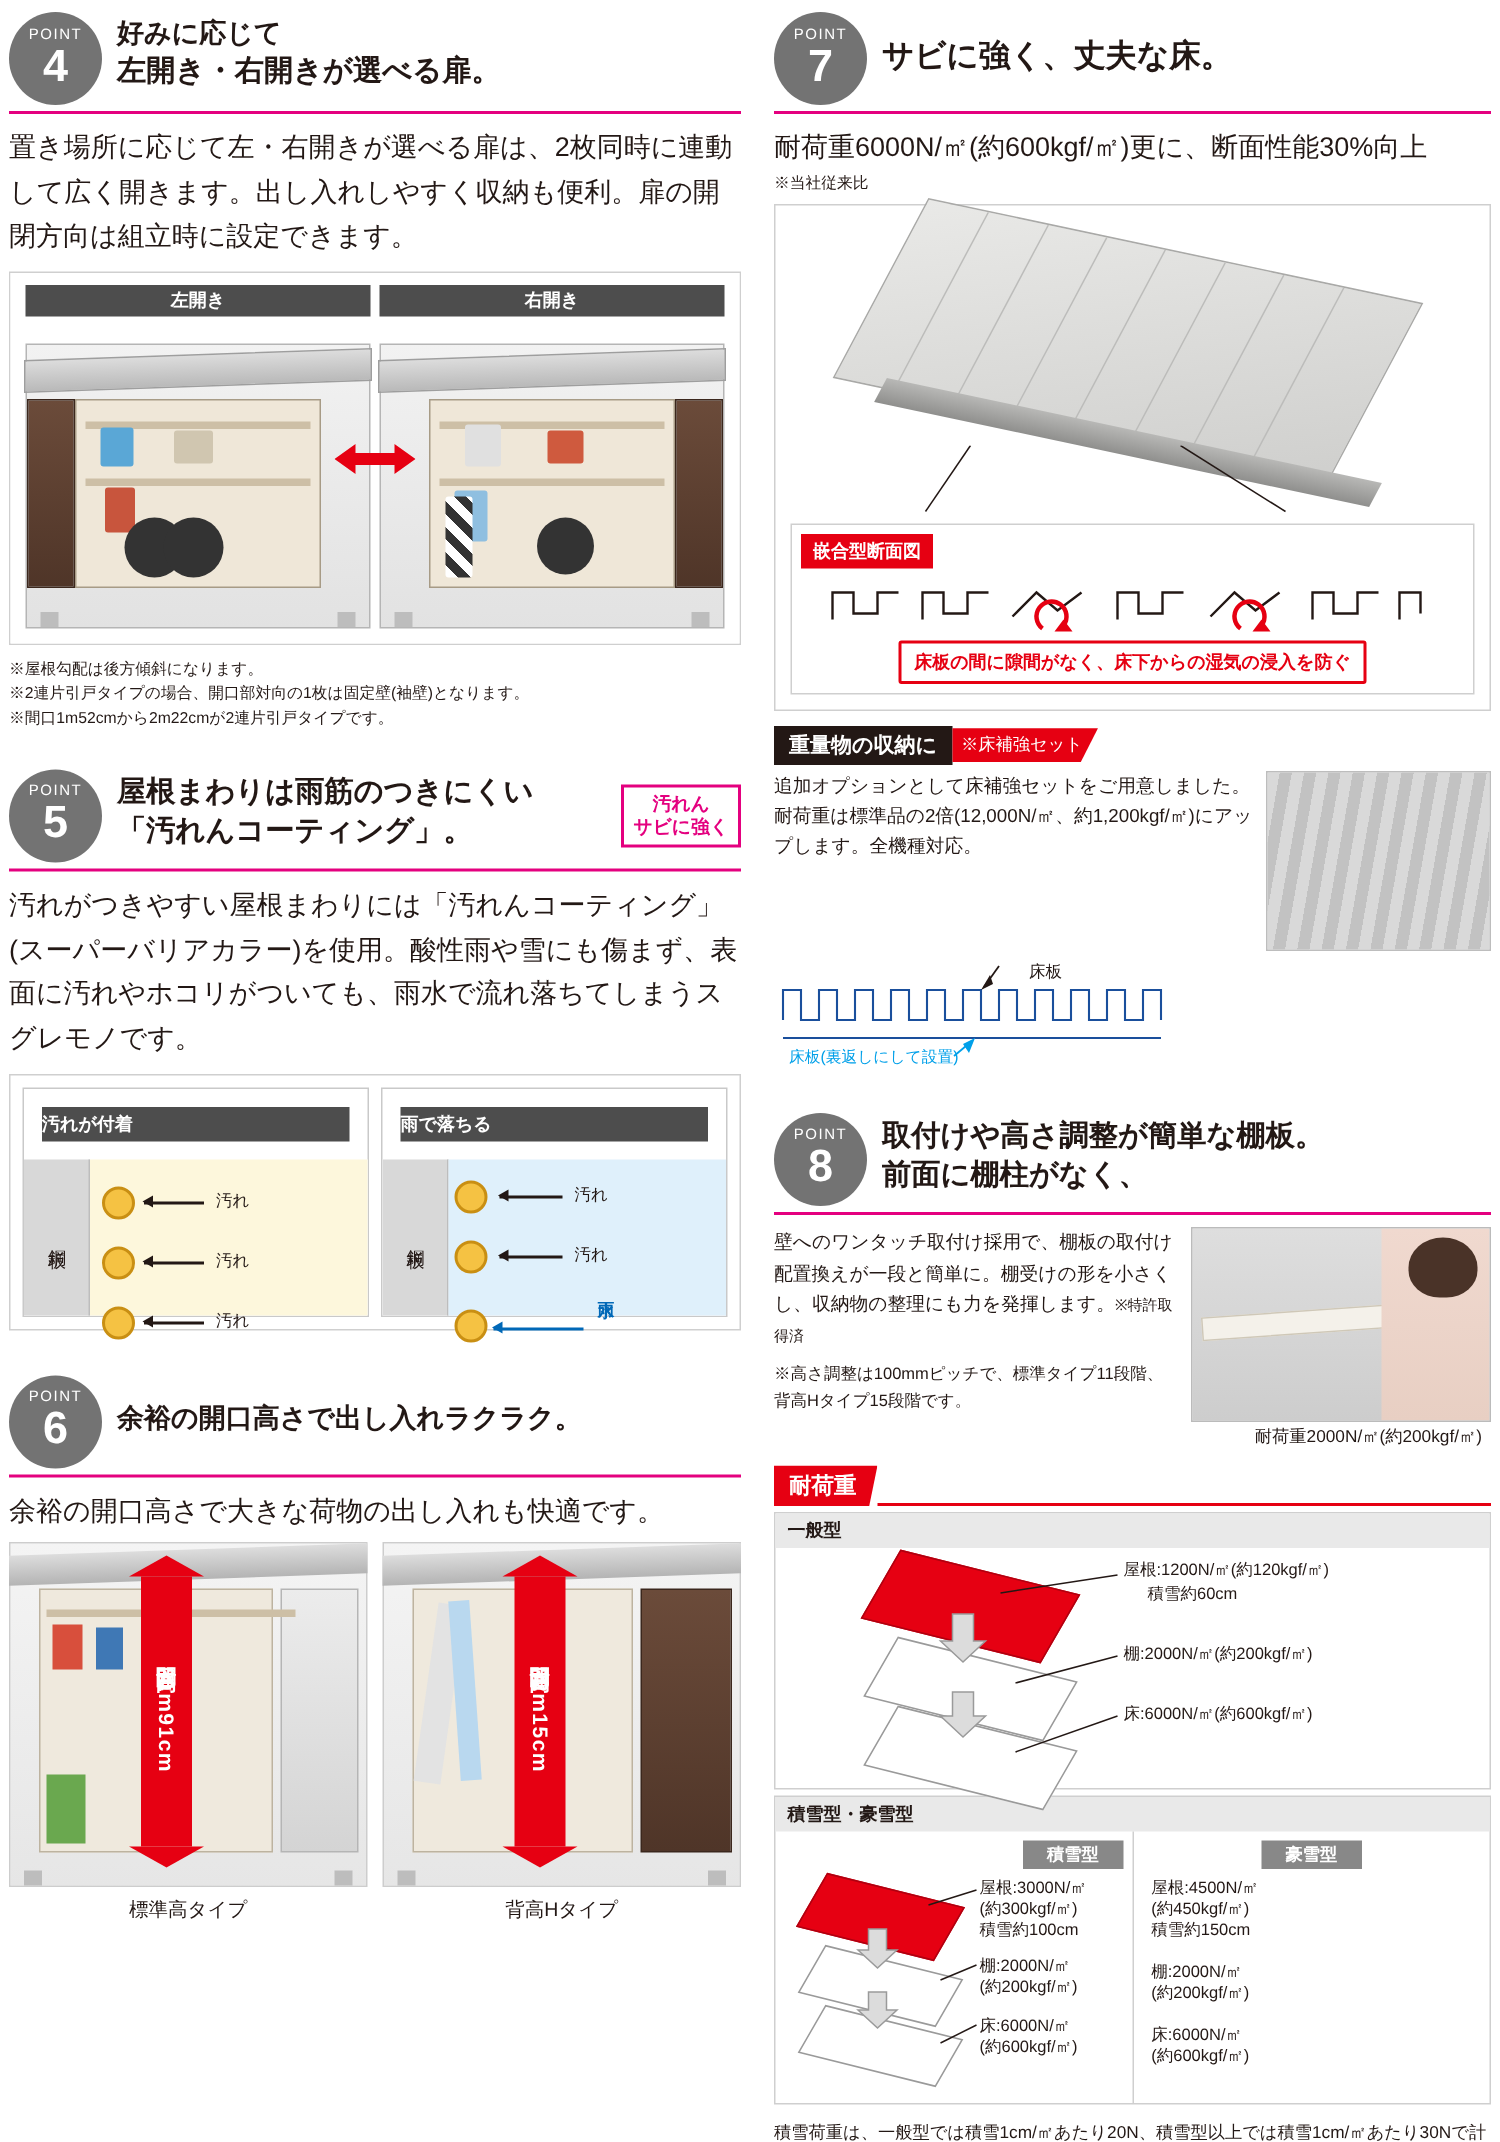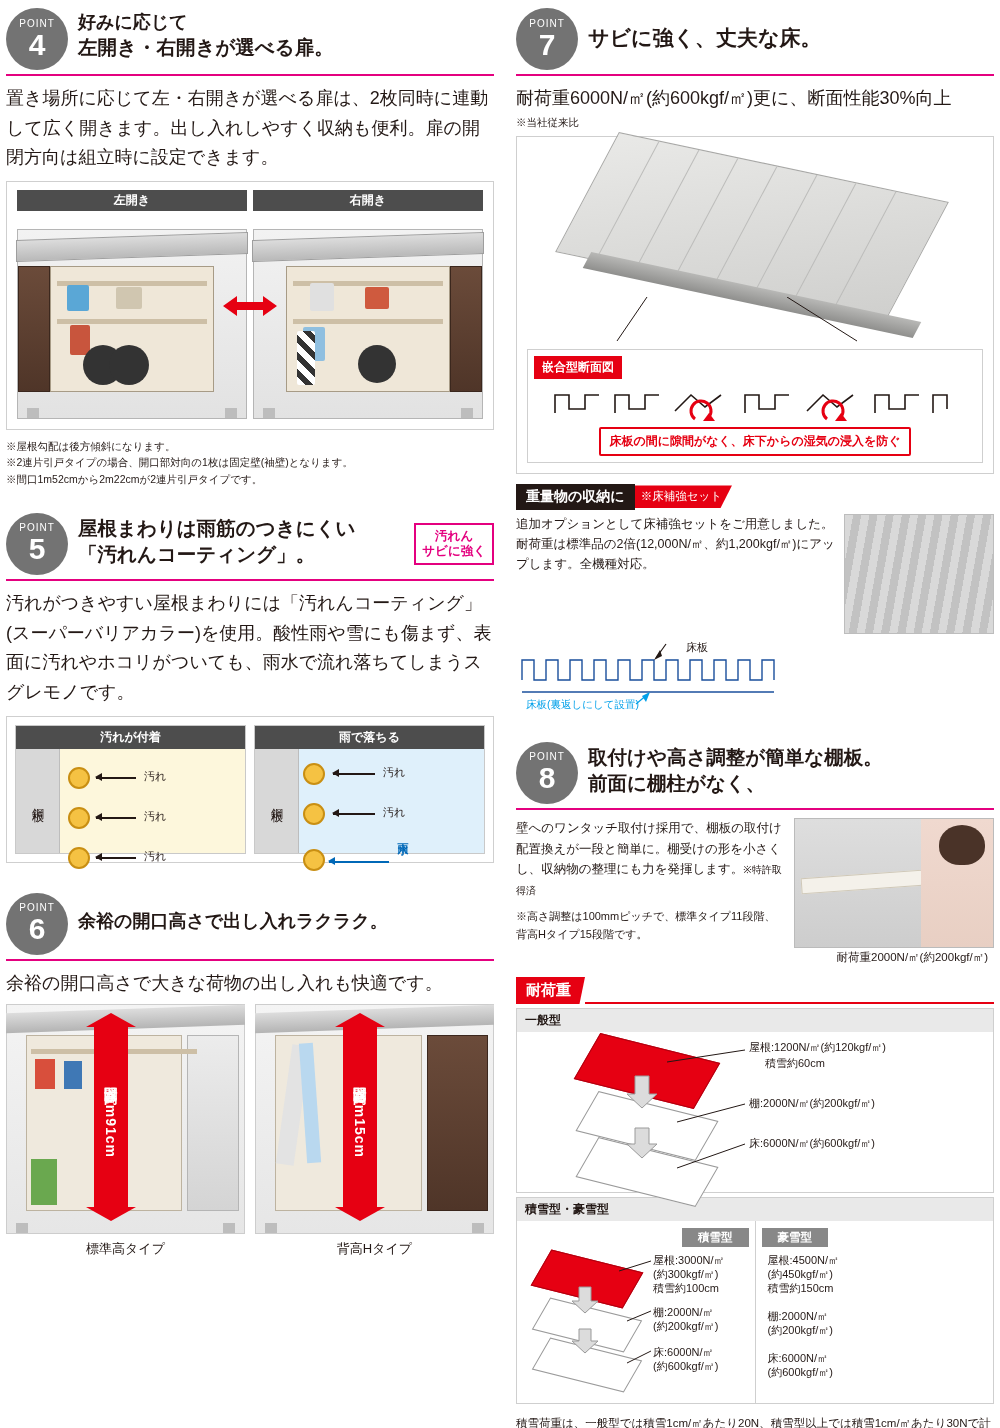--- a/index.html
+++ b/index.html
@@ -80,22 +80,22 @@
 
   
   .coat-badge {
     border:2px solid #e4007f; color:#e4007f; font-size:12.5px; font-weight:bold;
     line-height:1.2; padding:4px 6px; text-align:center; white-space:nowrap;
     align-self:center;
   }
   .dirt-grid { display:flex; gap:8px; padding:8px; }
   .dirt-card { flex:1 1 0; border:1px solid #c9c9c9; }
   .dirt-card h4 {
-    margin:0; background:#4d4d4d; color:#fff; font-size:12px; text-align:center;
-    padding:3px 16px; font-weight:bold;
+    margin:12px; background:#4d4d4d; color:#fff; font-size:12px; text-align:left;
+    padding:3px 0; font-weight:bold;
   }
   .dirt-body { position:relative; height:104px; background:#fff; display:flex; }
   .steel {
     width:44px; background:#d8d8d8; border-right:1px solid #bdbdbd;
     display:flex; align-items:center; justify-content:center;
     font-size:12px; writing-mode:vertical-rl; letter-spacing:2px;
   }
   .dirt-area { flex:1; position:relative; background:#fdf7dc; }
   .dirt-area.rain { background:#dff0fb; }
   .blob {
@@ -239,21 +239,21 @@
     position:absolute; left:70px; top:74px; width:120px; height:40px;
     background:#ffffff; border:1px solid #9a9a9a; transform:skew(-30deg,14deg);
   }
   .floor-w{
     position:absolute; left:70px; top:120px; width:120px; height:40px;
     background:#ffffff; border:1px solid #9a9a9a; transform:skew(-30deg,14deg);
   }
   .lead-txt{ position:absolute; font-size:11px; line-height:1.45; }
   .twocol-snow{ display:flex; }
   .twocol-snow > div{ flex:1 1 0; padding:6px; }
-  .twocol-snow > div + div{ border-left:1px solid #cfcfcf; }
+  .twocol-snow > div + div{ border-left:1px solid #cfcfcf;text-align:center; }
   .snow-tag{
     display:inline-block; background:#888; color:#fff; font-size:11.5px; padding:2px 16px; font-weight:bold;
   }
   .foot-note{ font-size:11.5px; line-height:1.6; padding:6px 6px 0 6px; }
   .tiny{ font-size:10px; }
 </style>
 </head>
 <body>
 
 <div class="col colL">

